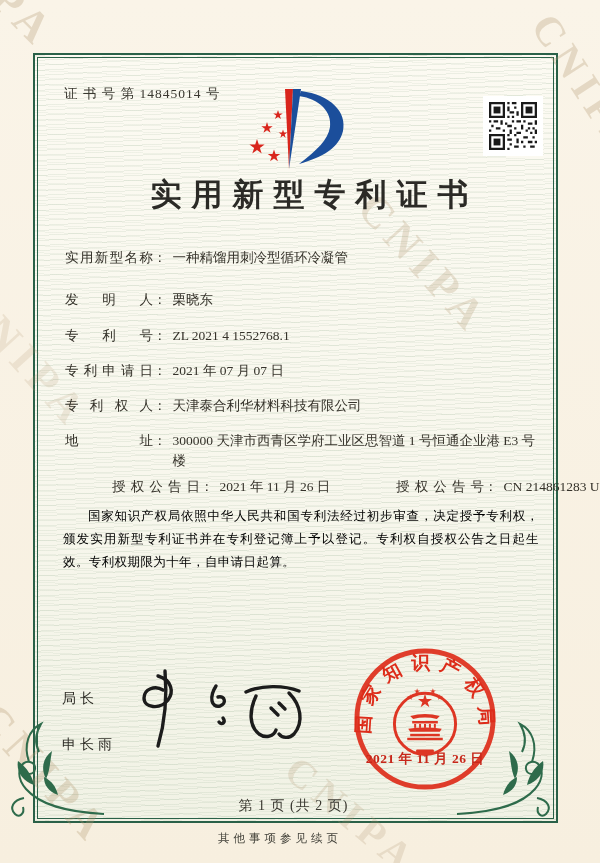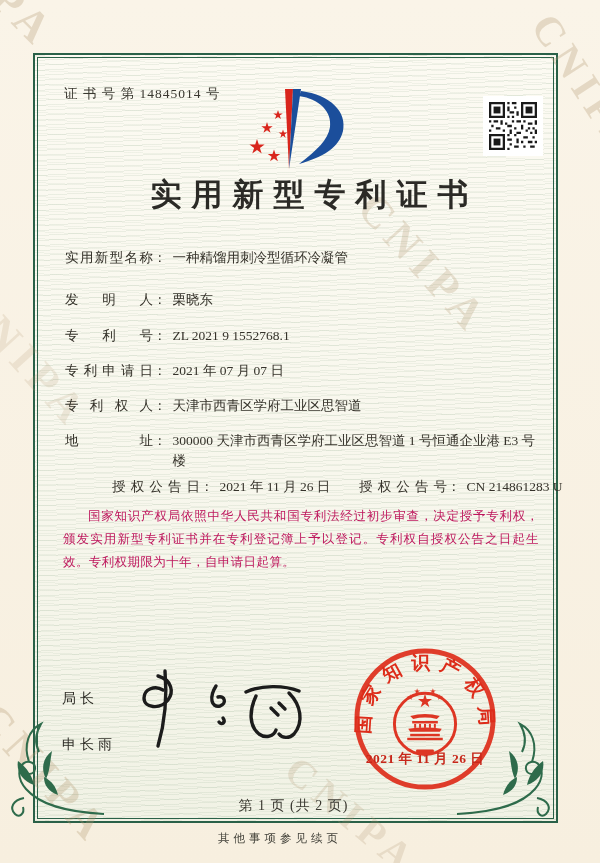--- a/index.html
+++ b/index.html
@@ -44,24 +44,24 @@
   }
   
   .row{position:absolute;left:65px;font-size:13.5px;line-height:20px;color:#35322a;white-space:nowrap;}
   .flabel{display:inline-block;width:88px;text-align:justify;text-align-last:justify;vertical-align:top;}
   .colon{display:inline-block;vertical-align:top;margin-right:6px;}
   .fvalue{display:inline-block;vertical-align:top;}
   .wrapval{white-space:normal;width:372px;}
   .r1{top:248px;font-family:Liberation Serif, serif;} .r2{top:290px;} .r3{top:326px;} .r4{top:361px;}
   .r5{top:396px;} .r6{top:431px;} .r7{top:477px;}
   .pair1{display:inline-block;width:247px;white-space:nowrap;margin-left:47px;}
-  .pair2{display:inline-block;white-space:nowrap;}
+  .pair2{display:inline-block;white-space:nowrap;margin-left:37px;}
   
   .paras{position:absolute;left:63px;top:505px;width:476px;font-size:12.5px;line-height:1.84;
-    text-align:justify;color:#be185d;}
+    text-align:justify;color:#000000;}
   .paras p{margin:0;text-indent:2em;letter-spacing:0.4px;}
   
   .signer-title{position:absolute;left:62px;top:690px;font-size:14px;letter-spacing:4px;color:#2e2c26;}
   .signer-name{position:absolute;left:62px;top:736px;font-size:14px;letter-spacing:4px;color:#2e2c26;}
   .signature{position:absolute;left:128px;top:664px;z-index:4;}
   
   .seal{position:absolute;left:351px;top:645px;z-index:4;}
   .seal-date{
     position:absolute;left:352px;top:750px;width:146px;text-align:center;z-index:5;
     font-size:13.5px;font-weight:700;letter-spacing:0.5px;color:#c7271a;
@@ -136,27 +136,27 @@
 
   <div class="title">实用新型专利证书</div>
 
   <div class="row r1">
     <span class="flabel">实用新型名称</span><span class="colon">：</span><span class="fvalue">一种精馏用刺冷型循环冷凝管</span>
   </div>
   <div class="row r2">
     <span class="flabel">发明人</span><span class="colon">：</span><span class="fvalue">栗晓东</span>
   </div>
   <div class="row r3">
-    <span class="flabel">专利号</span><span class="colon">：</span><span class="fvalue">ZL 2021 9 1552768.1</span>
+    <span class="flabel">专利号</span><span class="colon">：</span><span class="fvalue">ZL 2021 4 1552768.1</span>
   </div>
   <div class="row r4">
     <span class="flabel">专利申请日</span><span class="colon">：</span><span class="fvalue">2021 年 07 月 07 日</span>
   </div>
   <div class="row r5">
-    <span class="flabel">专利权人</span><span class="colon">：</span><span class="fvalue">天津市西青区学府工业区思智道</span>
+    <span class="flabel">专利权人</span><span class="colon">：</span><span class="fvalue">天津泰合利华材料科技有限公司</span>
   </div>
   <div class="row r6">
     <span class="flabel">地址</span><span class="colon">：</span><span class="fvalue wrapval">300000 天津市西青区学府工业区思智道 1 号恒通企业港 E3 号楼</span>
   </div>
   <div class="row r7">
     <span class="pair1">
       <span class="flabel">授权公告日</span><span class="colon">：</span><span class="fvalue">2021 年 11 月 26 日</span>
     </span><span class="pair2">
       <span class="flabel">授权公告号</span><span class="colon">：</span><span class="fvalue">CN 214861283 U</span>
     </span>

